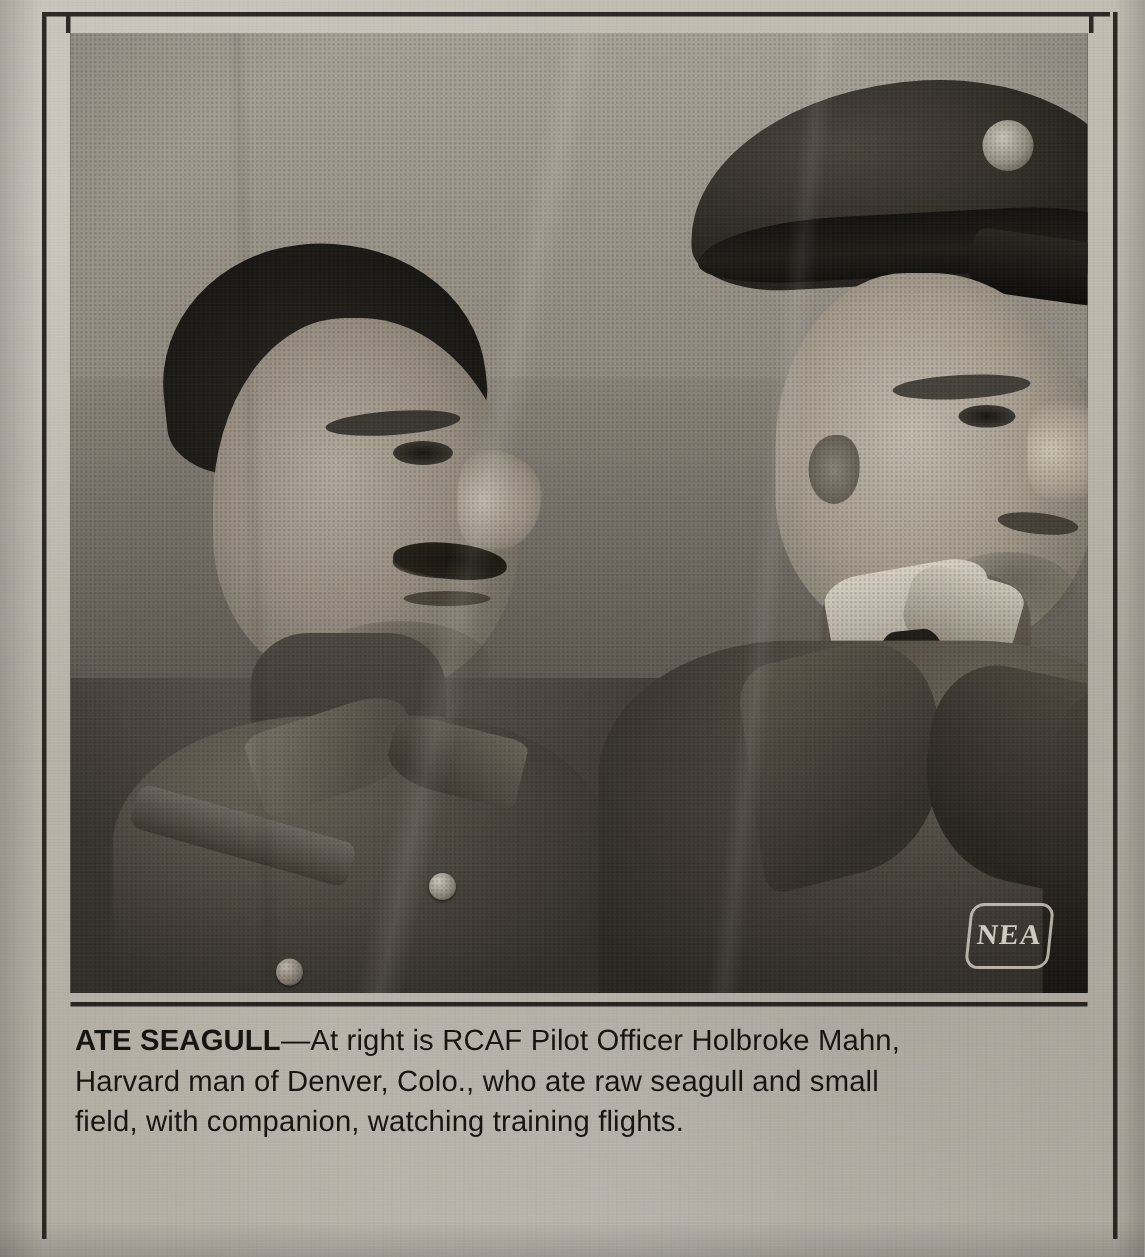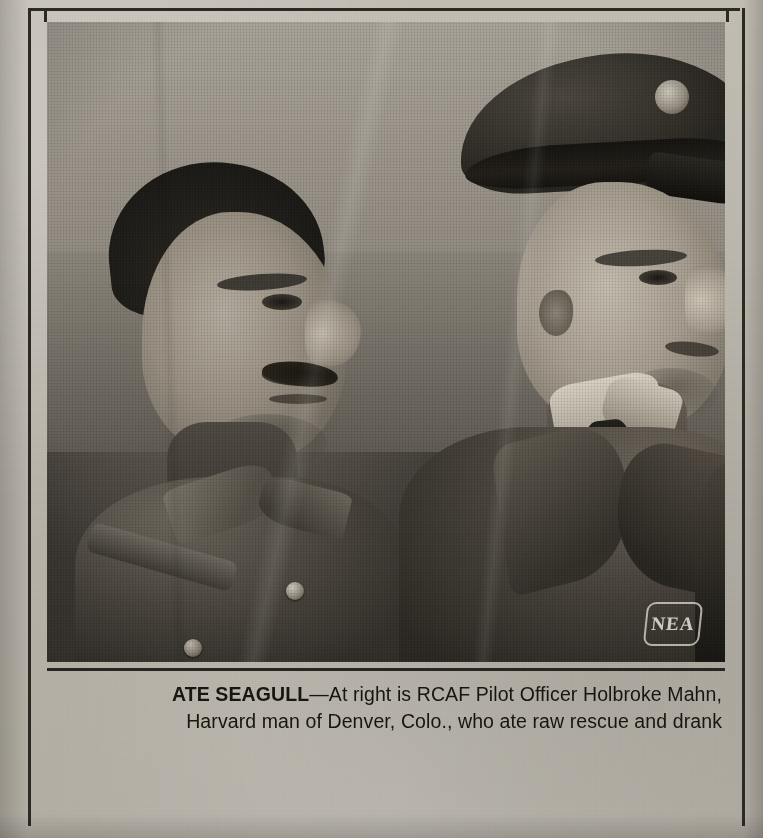--- a/index.html
+++ b/index.html
@@ -389,21 +389,21 @@
     width: 672px;
     color: #16140f;
     font-family: "Liberation Sans", sans-serif;
     font-size: 19.5px;
     line-height: 27px;
     letter-spacing: 0.1px;
   }
   #caption .lead {
     font-weight: bold;
   }
-  .cap-line { white-space: nowrap; text-align: right; }
+  .cap-line { white-space: nowrap; }
 
   
   #bottom-edge {
     position: absolute;
     left: 0; bottom: 0; width: 763px; height: 24px;
     background: linear-gradient(180deg, rgba(0,0,0,0) 0%, rgba(0,0,0,0.14) 100%);
   }
   #left-edge {
     position: absolute;
     left: 0; top: 0; width: 28px; height: 838px;
@@ -471,20 +471,21 @@
     <div id="halftone"></div>
     <div id="scuffs"></div>
 
     <div id="nea-logo">NEA</div>
   </div>
 
   <div id="rule-under-photo"></div>
 
   <div id="caption">
     <div class="cap-line"><span class="lead">ATE SEAGULL</span><span>—</span><span>At right is RCAF Pilot Officer Holbroke Mahn,</span></div>
-    <div class="cap-line">Harvard man of Denver, Colo., who ate raw rescue and drank</div>
+    <div class="cap-line">Harvard man of Denver, Colo., who ate raw seagull and small</div>
+    <div class="cap-line">field, with companion, watching training flights.</div>
   </div>
 
   <div id="grain"></div>
   <div id="left-edge"></div>
   <div id="right-edge"></div>
   <div id="bottom-edge"></div>
 </div>
 
 </body></html>

